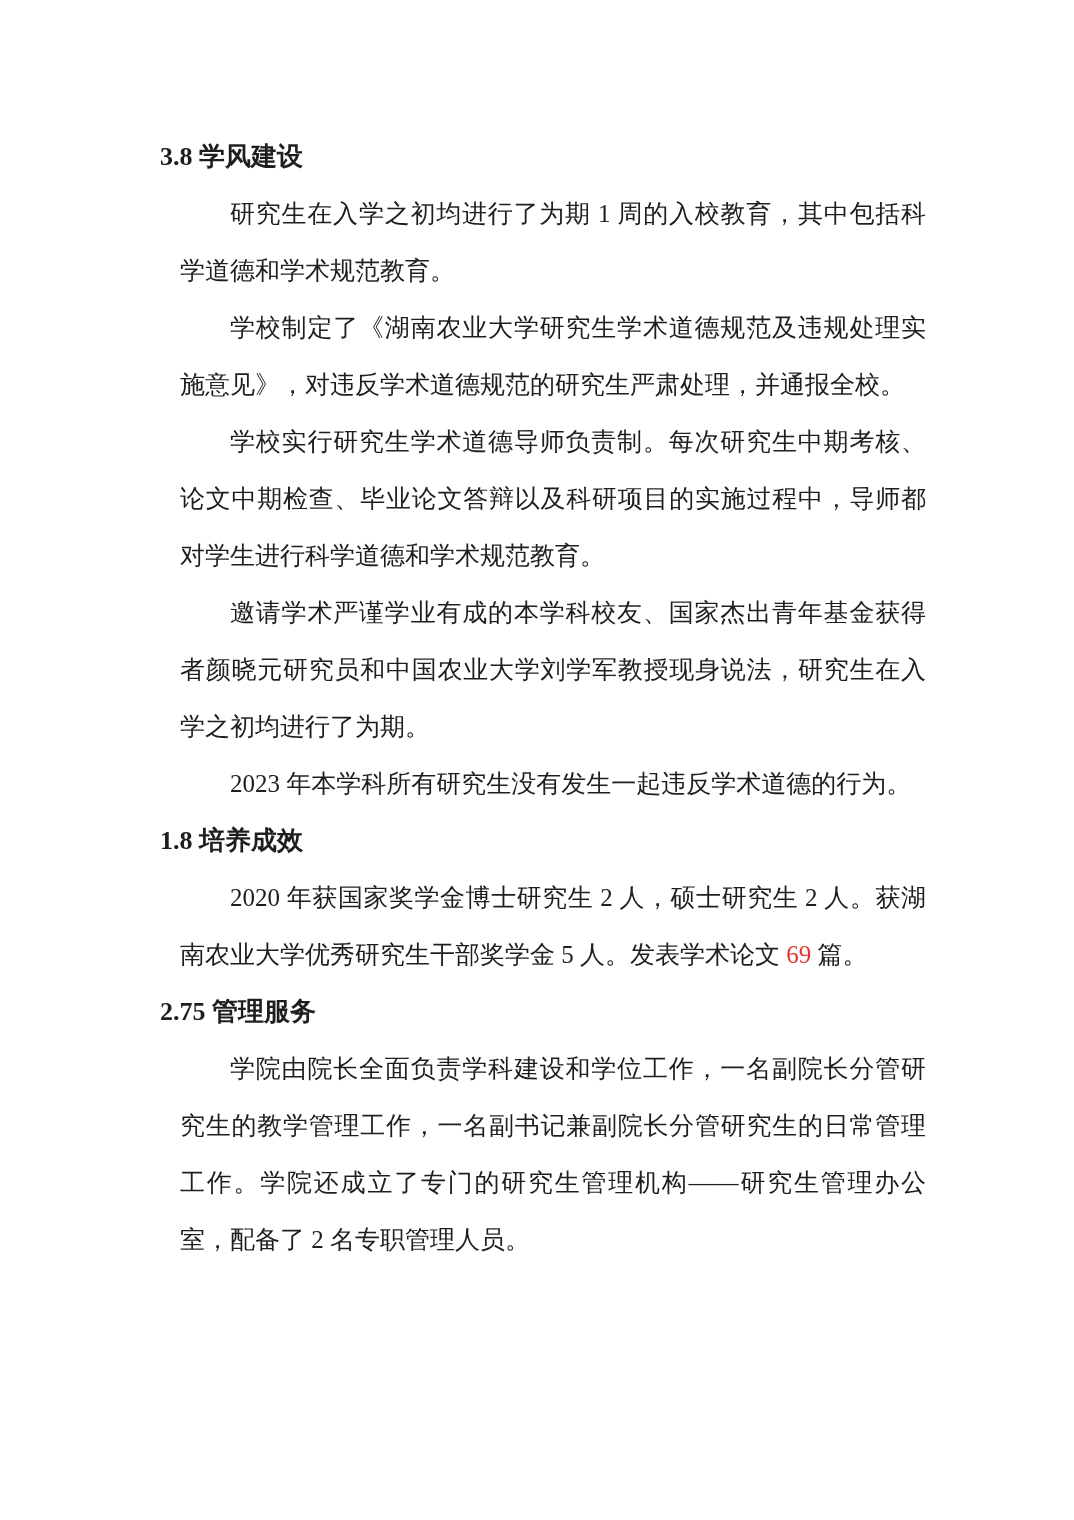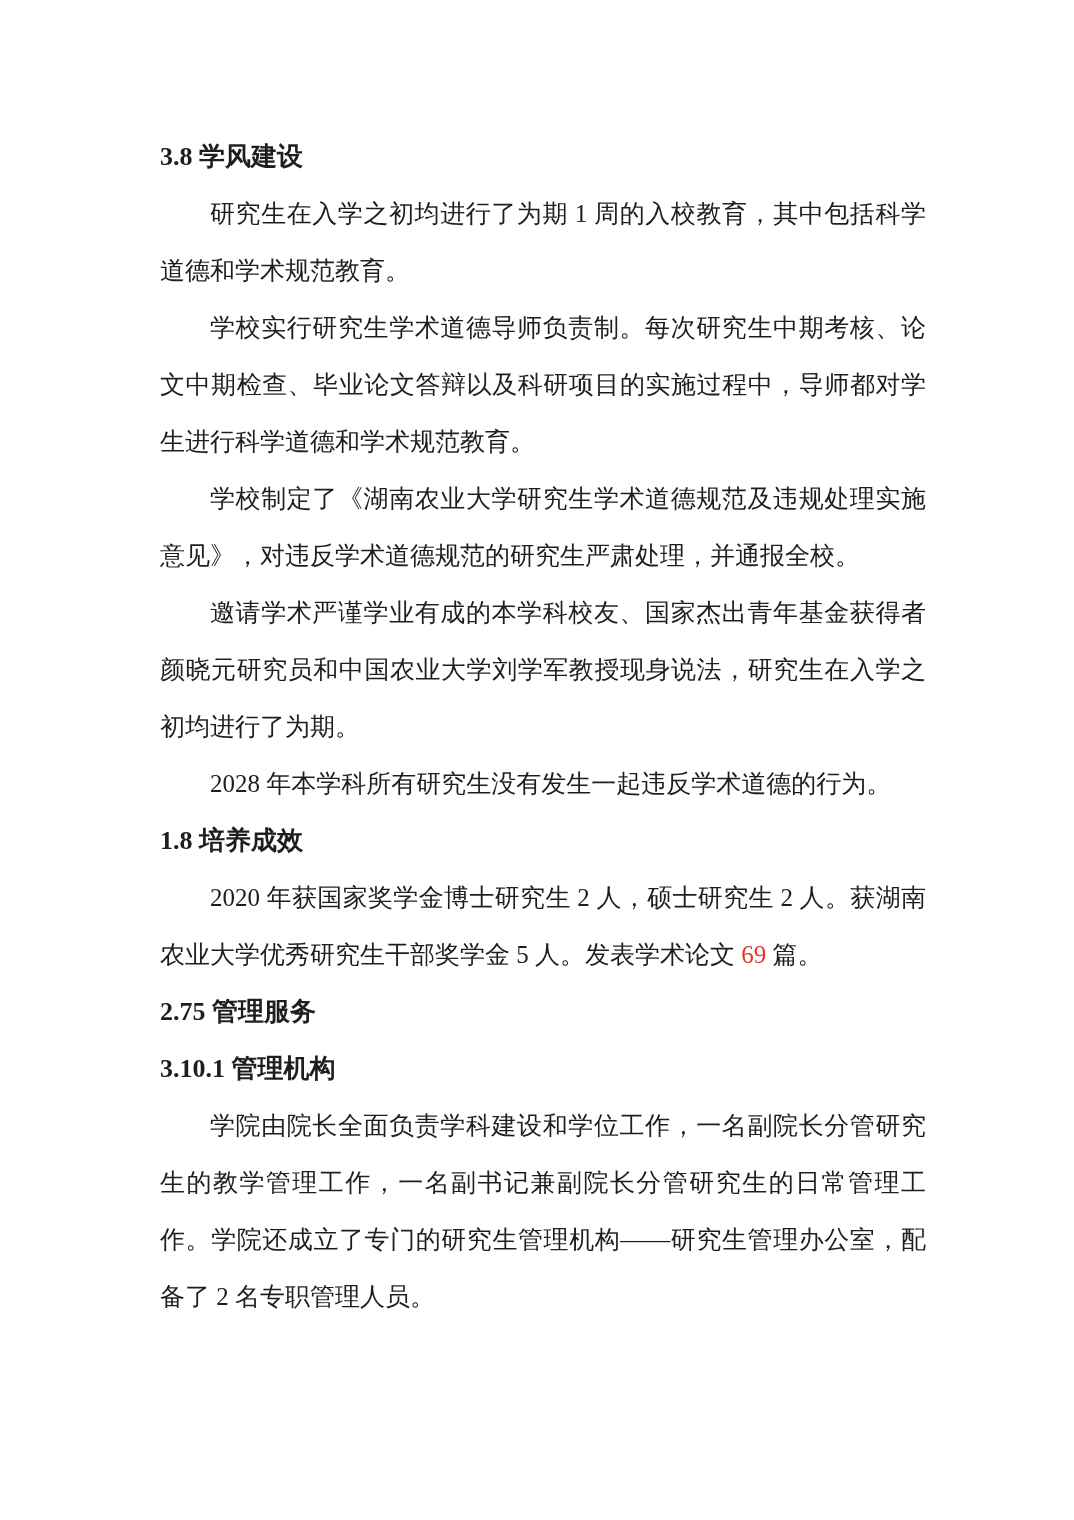--- a/index.html
+++ b/index.html
@@ -25,20 +25,21 @@
     top: 128px;
     left: 160px;
     width: 766px;
     color: var(--text);
     font-size: 25px;
     line-height: 57px;
     text-align: justify;
   }
   .content p {
     text-indent: 2em;
+    margin-left: 20px;
   }
   .hd1, .hd2 {
     font-size: 26px;
     font-weight: bold;
     line-height: 57px;
     text-align: left;
     color: var(--text);
   }
   .red {
     color: var(--highlight-red);
@@ -47,33 +48,32 @@
 </head>
 <body>
 
 <div class="page">
   <div class="content">
 
     <div class="hd1">3.8 学风建设</div>
 
     <p>研究生在入学之初均进行了为期 1 周的入校教育，其中包括科学道德和学术规范教育。</p>
 
+    <p>学校制定了《湖南农业大学研究生学术道德规范及违规处理实施意见》，对违反学术道德规范的研究生严肃处理，并通报全校。</p>
+
     <p>学校实行研究生学术道德导师负责制。每次研究生中期考核、论文中期检查、毕业论文答辩以及科研项目的实施过程中，导师都对学生进行科学道德和学术规范教育。</p>
-
-    <p>学校制定了《湖南农业大学研究生学术道德规范及违规处理实施意见》，对违反学术道德规范的研究生严肃处理，并通报全校。</p>
 
     <p>邀请学术严谨学业有成的本学科校友、国家杰出青年基金获得者颜晓元研究员和中国农业大学刘学军教授现身说法，研究生在入学之初均进行了为期。</p>
 
-    <p>2028 年本学科所有研究生没有发生一起违反学术道德的行为。</p>
+    <p>2023 年本学科所有研究生没有发生一起违反学术道德的行为。</p>
 
     <div class="hd1">1.8 培养成效</div>
 
     <p><span>2020 年获国家奖学金博士研究生 2 人，硕士研究生 2 人。获湖南农业大学优秀研究生干部奖学金 5 人。发表学术论文 </span><span class="red">69</span><span> 篇。</span></p>
 
     <div class="hd1">2.75 管理服务</div>
 
-    <div class="hd2">3.10.1 管理机构</div>
 
     <p>学院由院长全面负责学科建设和学位工作，一名副院长分管研究生的教学管理工作，一名副书记兼副院长分管研究生的日常管理工作。学院还成立了专门的研究生管理机构——研究生管理办公室，配备了 2 名专职管理人员。</p>
 
 
   </div>
 </div>
 
 </body></html>

